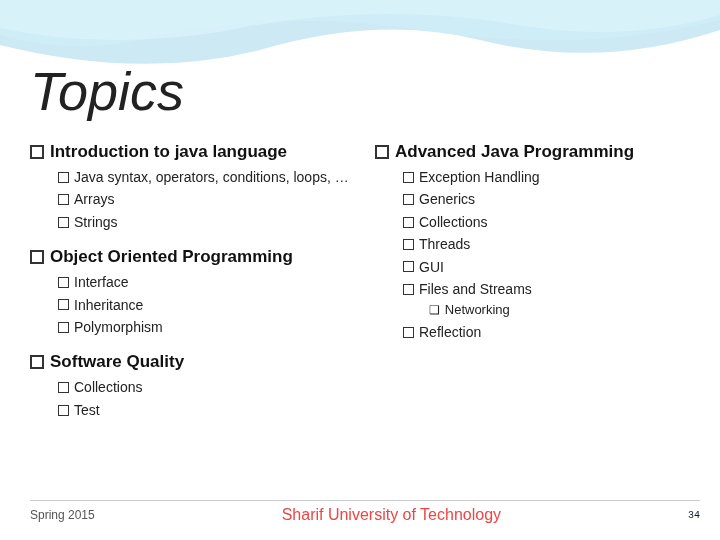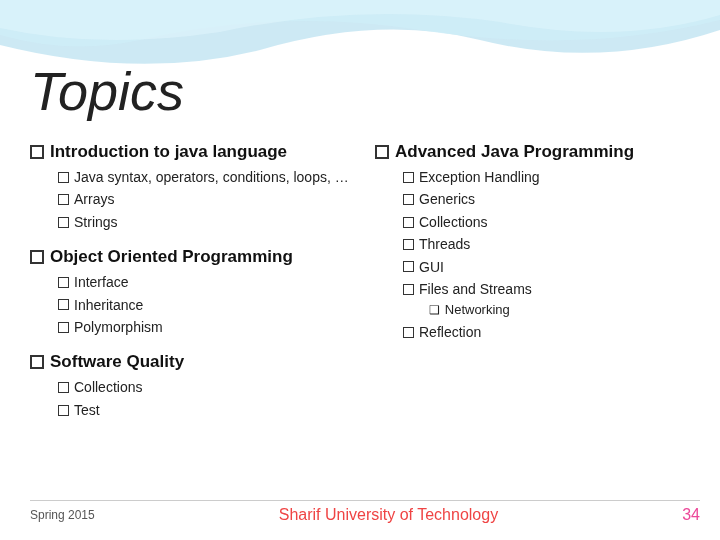--- a/index.html
+++ b/index.html
@@ -132,22 +132,23 @@
       font-size: 12px;
       color: #555;
     }
 
     .footer-center {
       font-size: 16px;
       color: #ef4444;
     }
 
     .footer-right {
-      font-size: 16px;
-      color: #ec4899;
+      font-size: 10px;
+      color: #0f172a;
+      font-family: Liberation Mono, monospace;
     }
   </style>
 </head>
 <body>
 
 <div class="top-decoration">
   <svg viewBox="0 0 720 80" xmlns="http://www.w3.org/2000/svg" preserveAspectRatio="none">
     <path d="M0,0 L720,0 L720,30 Q600,70 480,40 Q380,15 260,50 Q140,80 0,45 Z" fill="#b8dff0" opacity="0.7"></path>
     <path d="M0,0 L720,0 L720,20 Q580,55 420,30 Q280,8 140,40 Q70,55 0,35 Z" fill="#ceeef8" opacity="0.8"></path>
     <path d="M0,0 L720,0 L720,15 Q620,45 500,22 Q360,2 220,32 Q100,50 0,28 Z" fill="#dff5fc" opacity="0.6"></path>

